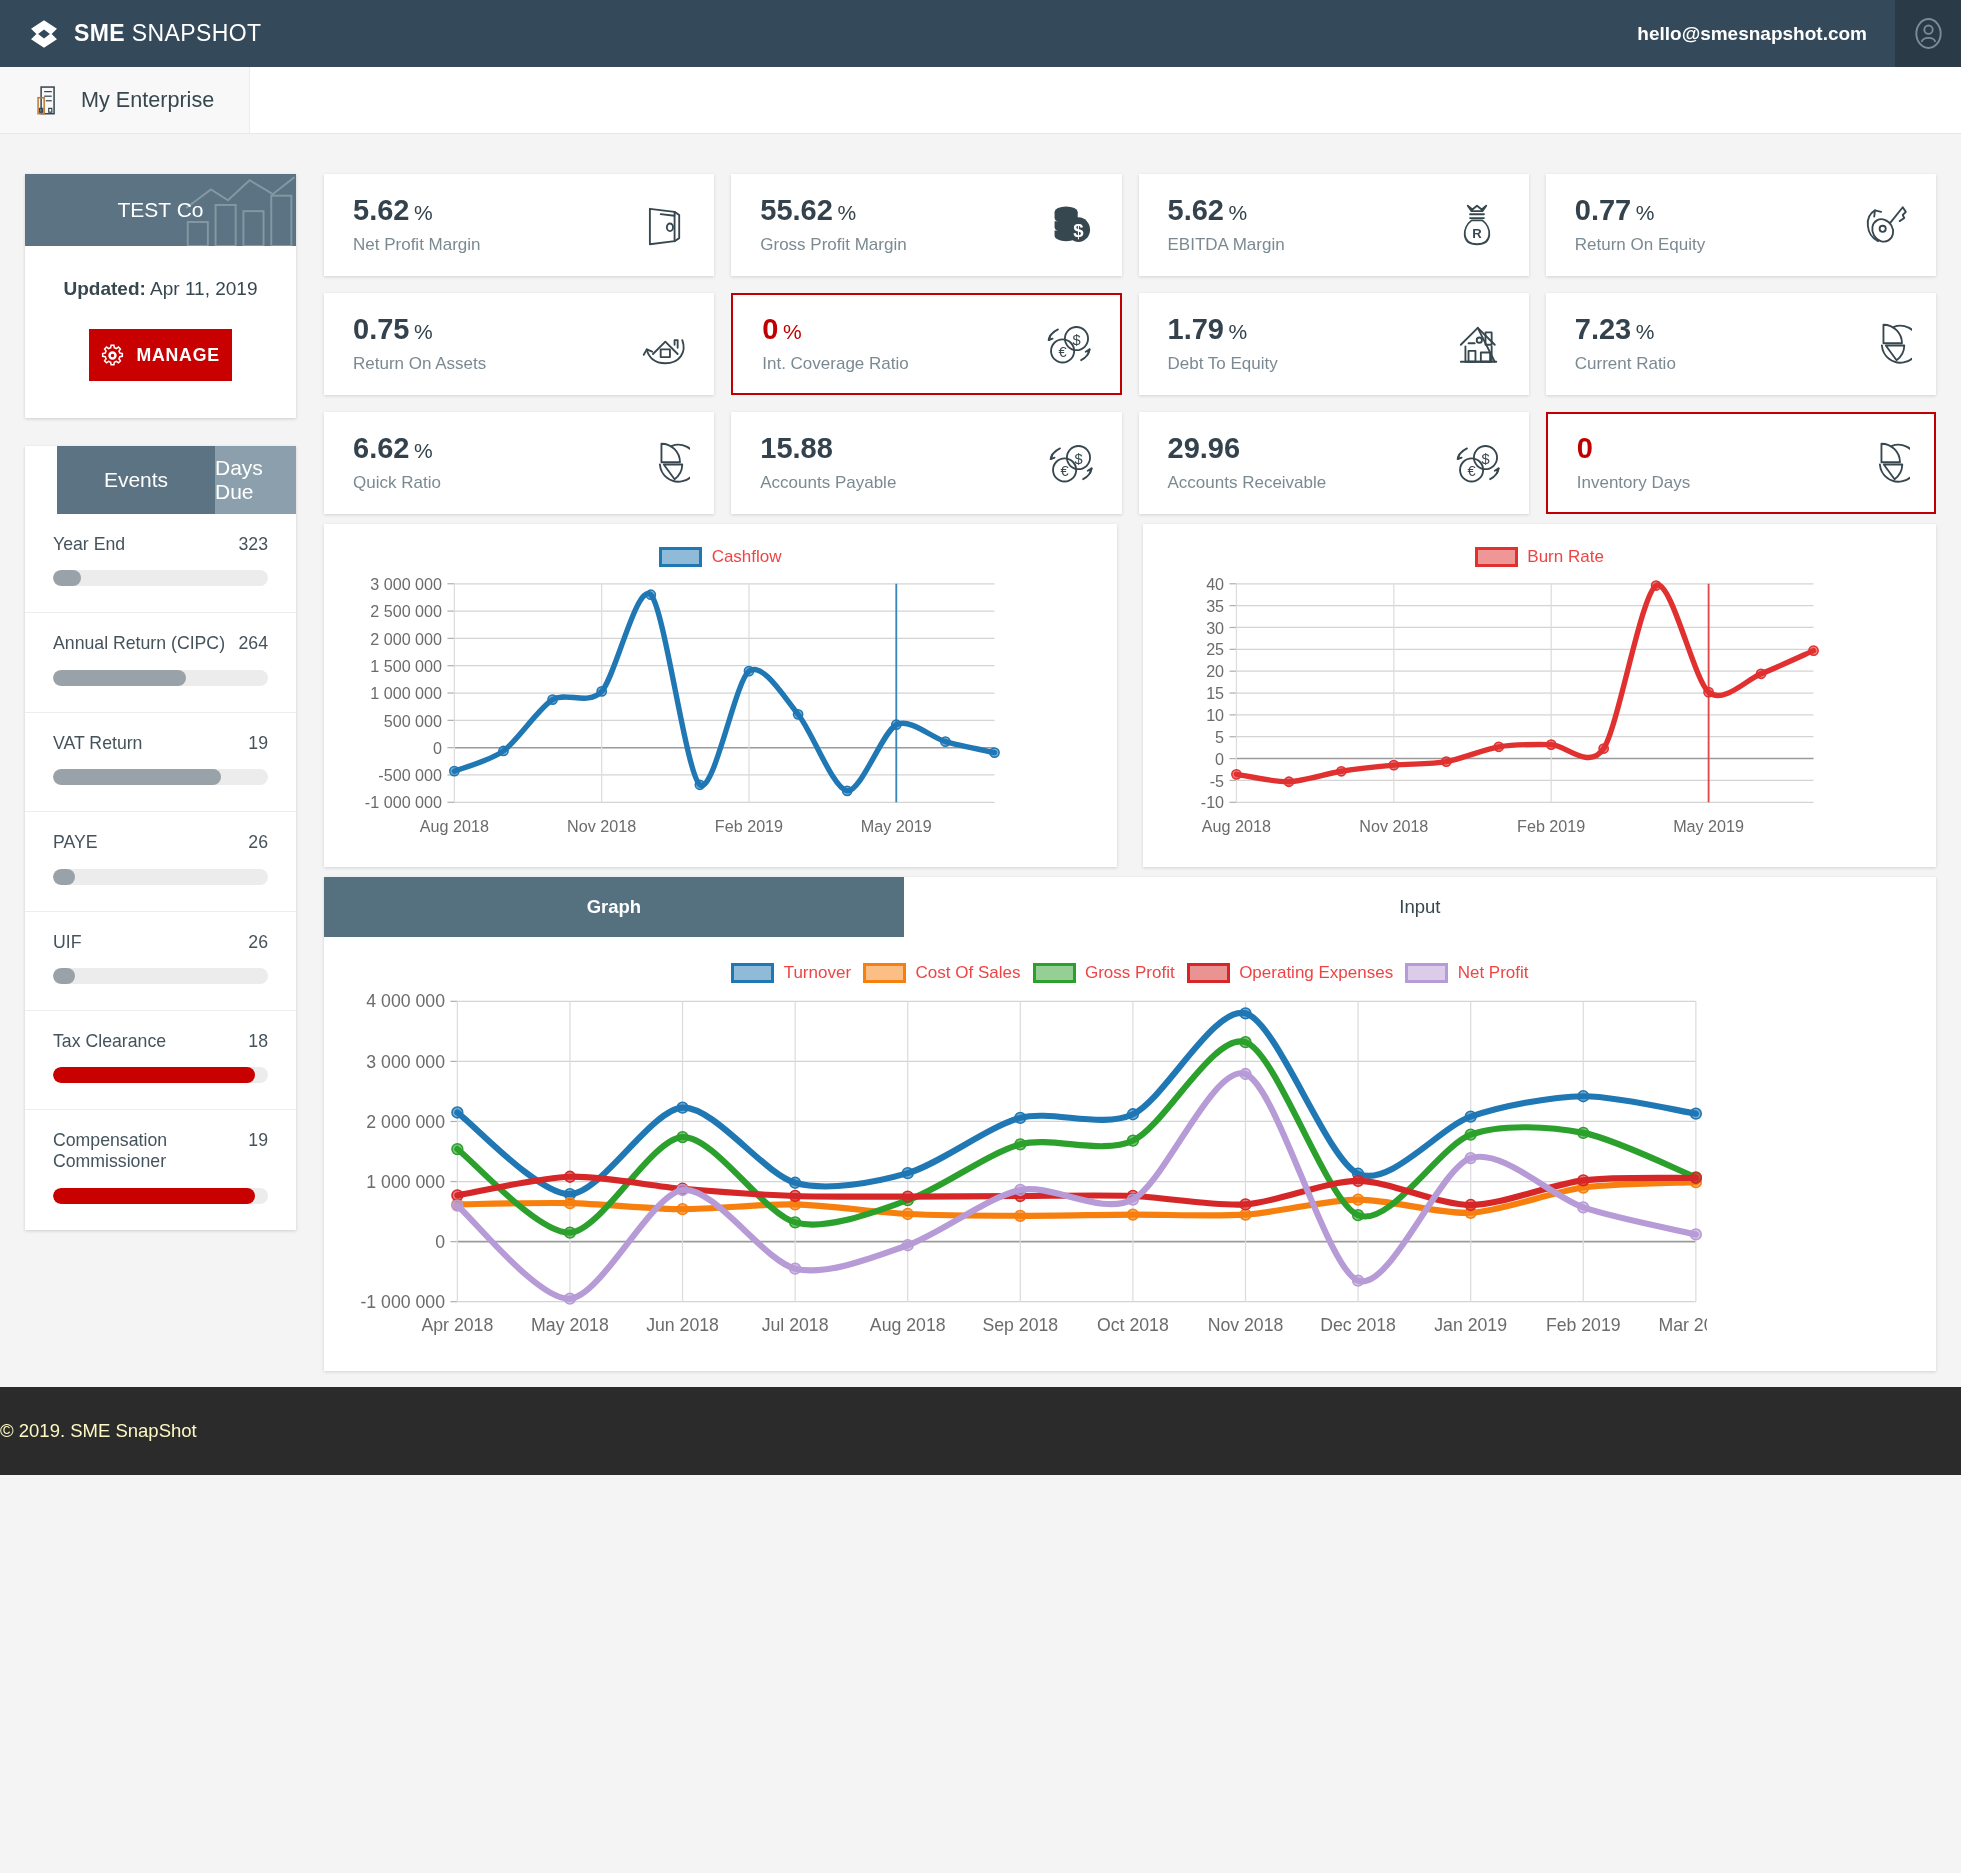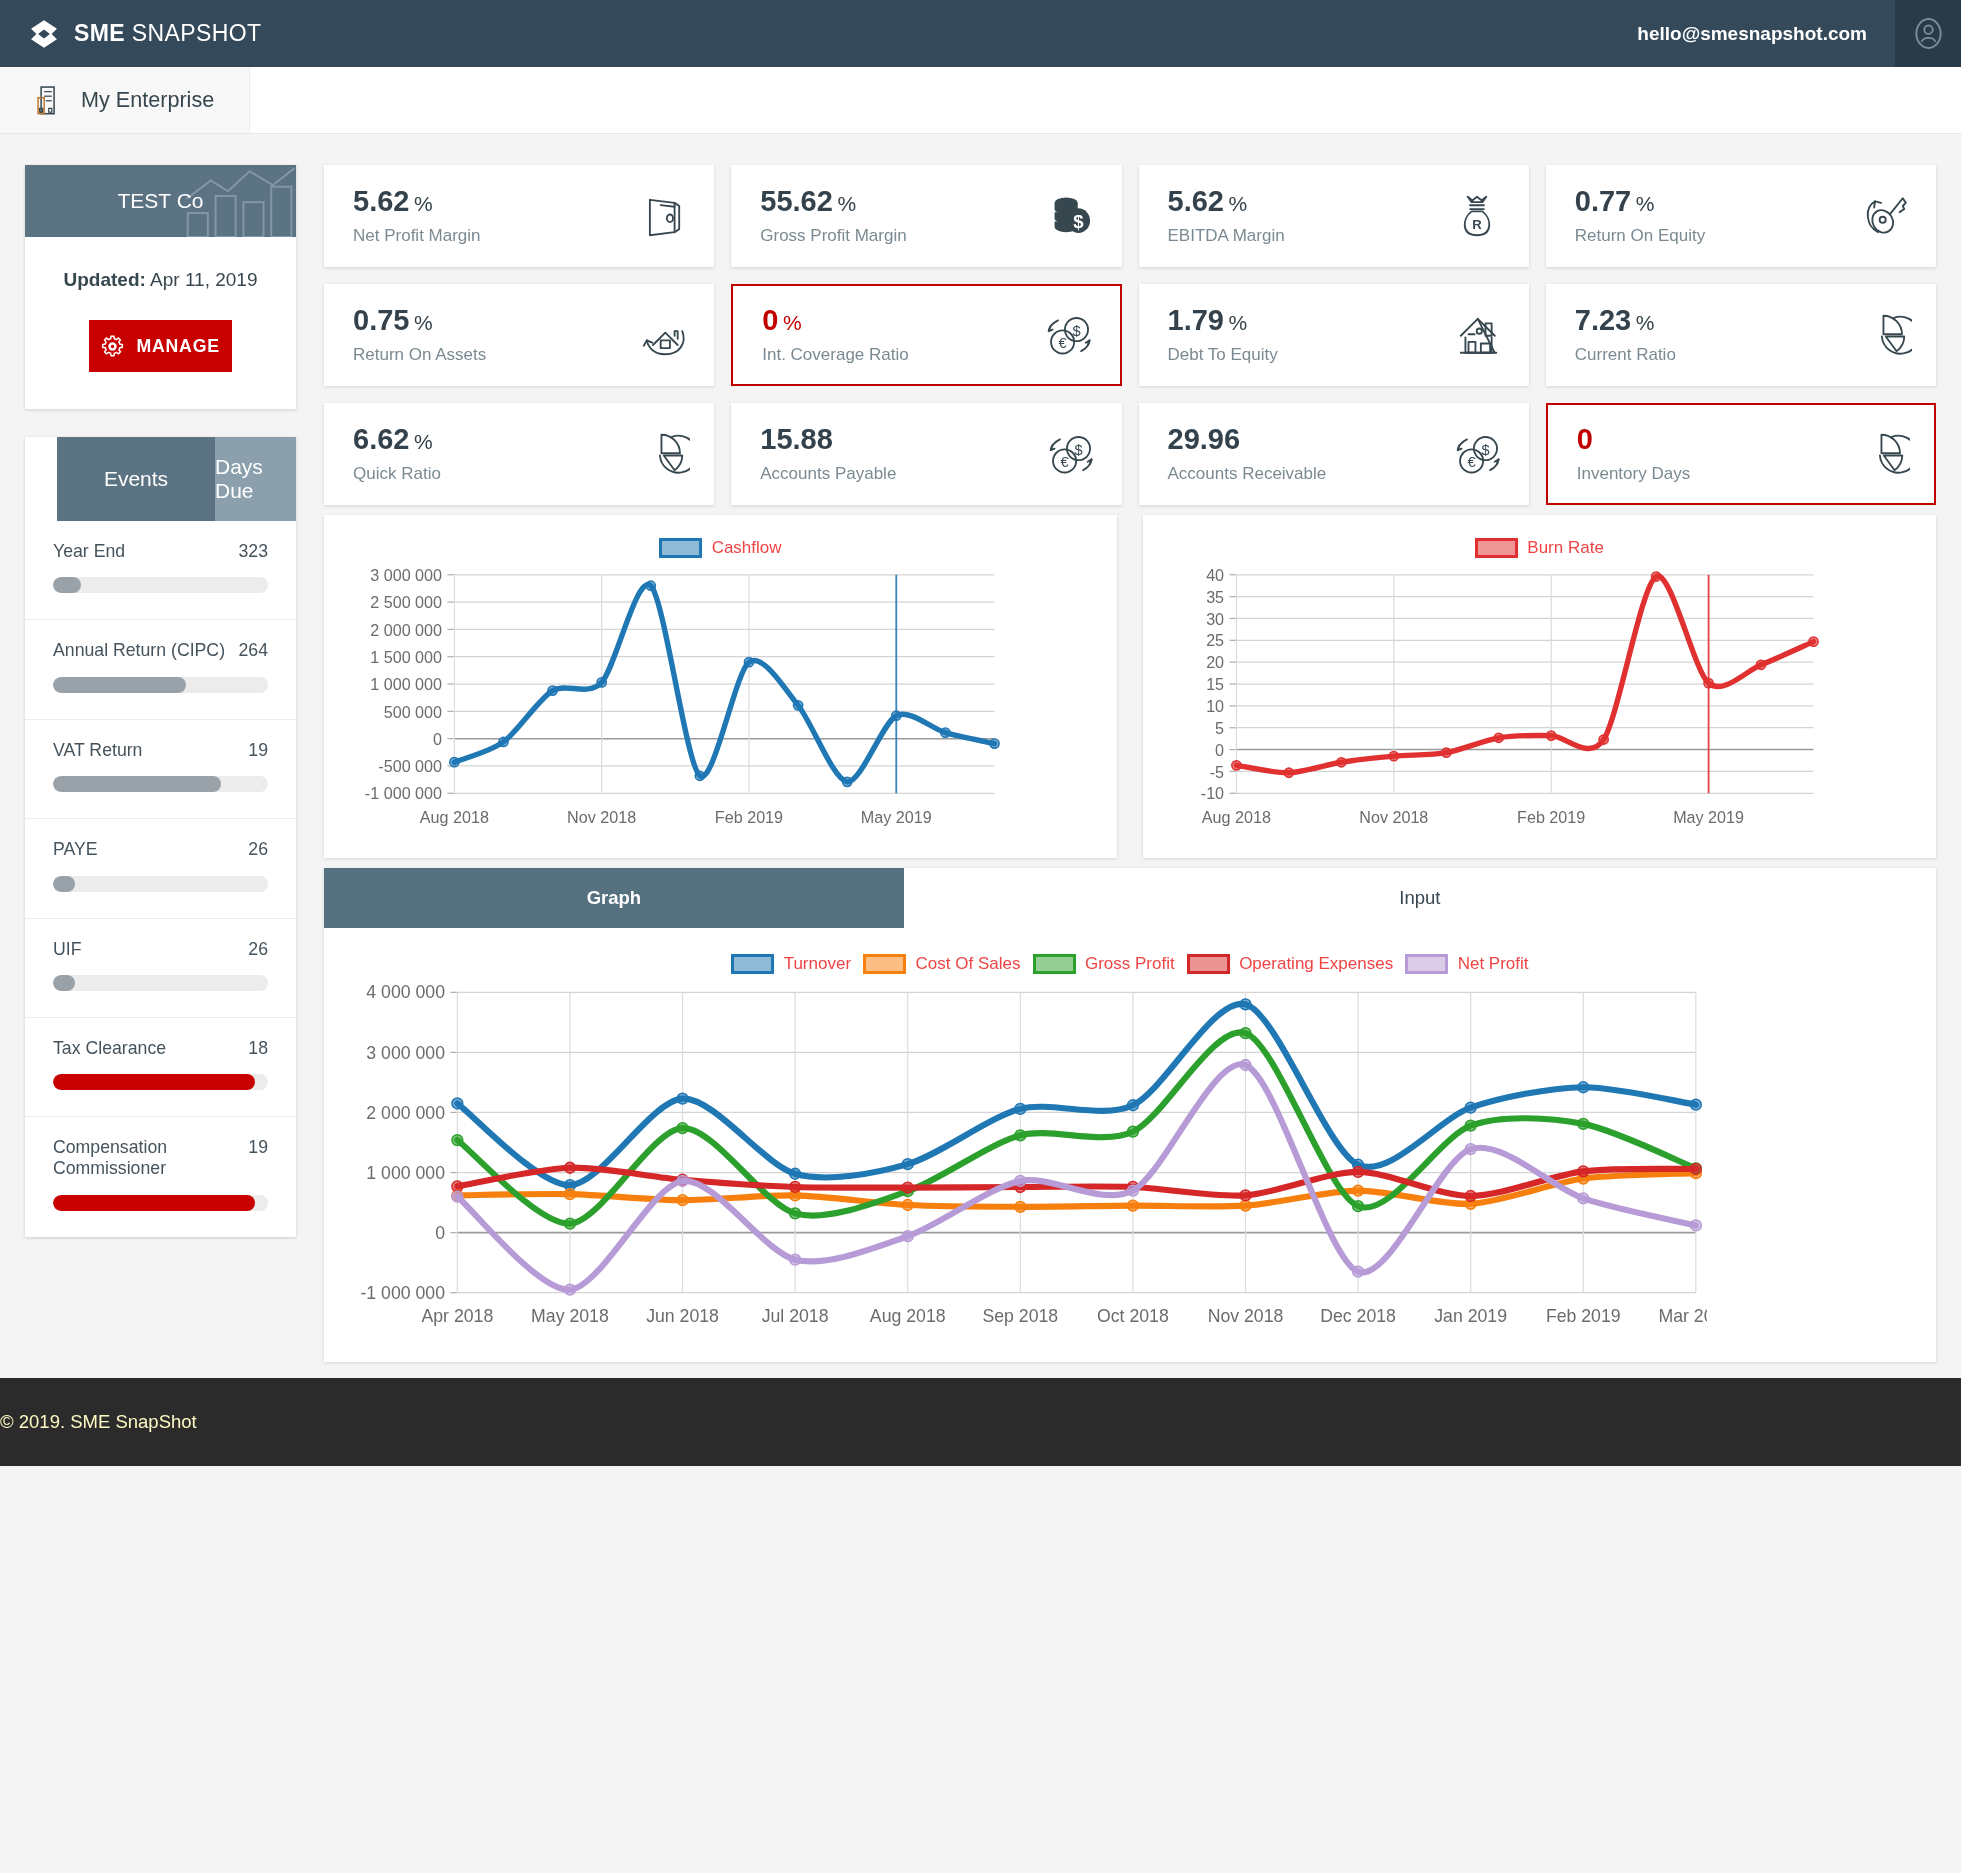--- a/index.html
+++ b/index.html
@@ -31,21 +31,21 @@
   
   .tabbar { height: 66px; background: #fff; display: flex; align-items: stretch; flex: none; box-shadow: 0 0.8px 0 #e4e4e4; }
   .tab-item {
     display: flex; align-items: center; gap: 17px; padding: 0 35px; background: #f8f8f8;
     border-right: 0.8px solid #ececec;
   }
   .tab-label { font-size: 21.6px; color: #37474f; }
   .tab-rest { flex: 1; background: #fff; }
 
   
-  .content { display: flex; padding: 32px 25px 0 25px; gap: 28px; align-items: flex-start; }
+  .content { display: flex; padding: 41px 25px 0 25px; gap: 28px; align-items: flex-start; }
   .left-col { width: 271px; flex: none; display: flex; flex-direction: column; gap: 28px; }
   .right-col { flex: 1; display: flex; flex-direction: column; gap: 10px; }
 
   .card { background: #fff; box-shadow: 0 0.8px 3.1px rgba(0,0,0,.16); }
 
   
   .company-head {
     height: 72px; background: #5b7382; position: relative; overflow: hidden;
     display: flex; align-items: center; justify-content: center;
   }
@@ -54,21 +54,21 @@
   .company-body { padding: 32px 0 37px; text-align: center; }
   .updated { font-size: 19px; }
   .updated b { font-weight: 700; }
   .manage-btn {
     margin: 29px auto 0; width: 143px; height: 52px; background: #c90000; border: 0;
     color: #fff; font-size: 17.7px; font-weight: 700; letter-spacing: 0.8px;
     display: flex; align-items: center; justify-content: center; gap: 12.3px; cursor: pointer;
   }
 
   
-  .events-head { display: flex; height: 84px; margin-left: 32px; }
+  .events-head { display: flex; height: 68px; margin-left: 32px; }
   .events-head .col-a { flex: 1.95; background: #5b7382; color: #fff; font-size: 21px; display: flex; align-items: center; justify-content: center; }
   .events-head .col-b { flex: 1; background: #8ba0ac; color: #fff; font-size: 21px; display: flex; align-items: center; justify-content: center; }
   .event-row { padding: 20px 28px 26px; border-bottom: 0.8px solid #ededed; }
   .event-row:last-child { border-bottom: 0; }
   .event-top { display: flex; justify-content: space-between; align-items: baseline; }
   .event-name { font-size: 17.7px; color: #45535c; }
   .event-days { font-size: 17.7px; color: #45535c; }
   .bar-track { margin-top: 15.4px; height: 16px; background: #ececec; border-radius: 8.5px; overflow: hidden; }
   .bar-fill { height: 100%; border-radius: 8.5px; background: #98a2a8; }
   .bar-fill.danger { background: #c90000; }

